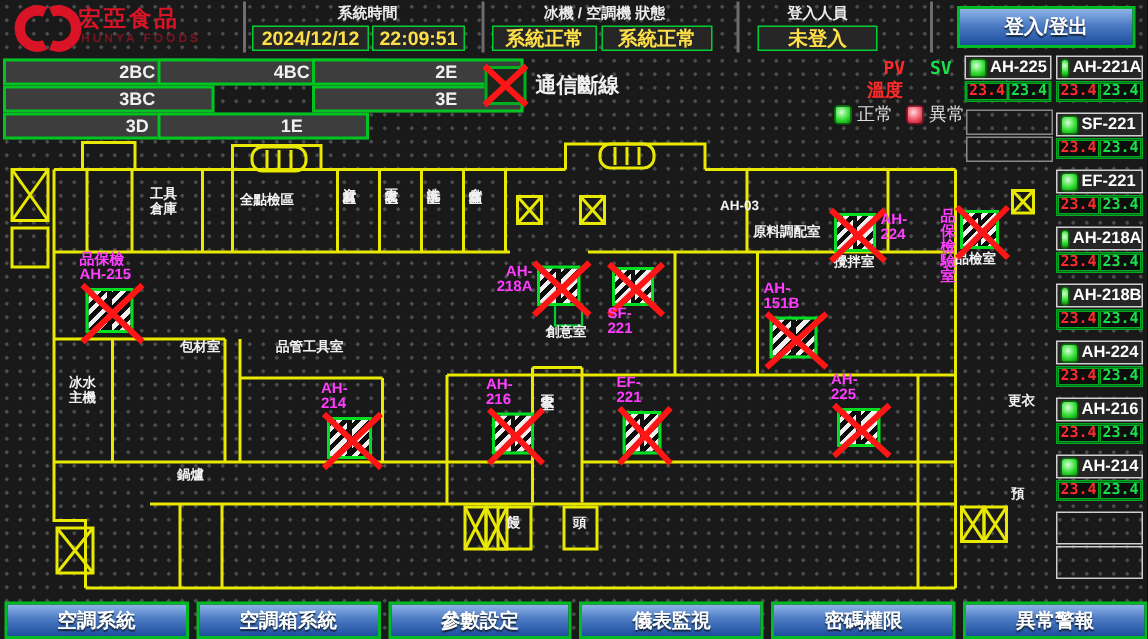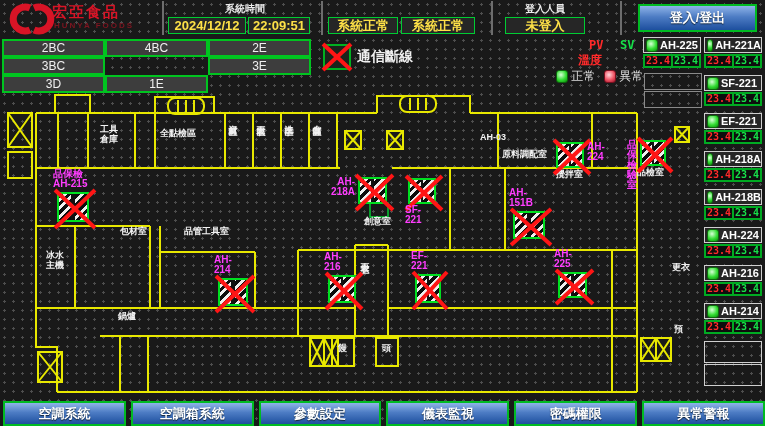--- a/index.html
+++ b/index.html
@@ -21,21 +21,21 @@
     position:absolute;border:2px solid #00bb22;color:#fff;font-weight:bold;font-size:13px;
     background:linear-gradient(#8fb4e8 0%, #4d7cc4 45%, #1d4f9e 100%);
     display:flex;align-items:center;justify-content:center;cursor:pointer;
     text-shadow:0 1px 1px #123;
   }
   .logo-title{position:absolute;left:52px;top:3px;font-size:15px;font-weight:bold;color:#d81426;letter-spacing:2px;}
   .logo-sub{position:absolute;left:54px;top:21px;font-size:8px;font-weight:bold;color:#7d1520;letter-spacing:2px;}
   
   .fbtn{
     position:absolute;width:99px;height:14px;border:2px solid #00c420;background:#3d3d3d;
-    color:#f0f0f0;font-size:12px;font-weight:normal;text-align:center;line-height:14px;cursor:pointer;
+    color:#f0f0f0;font-size:12px;font-weight:bold;text-align:center;line-height:14px;cursor:pointer;padding-left:38px;
   }
   
   .legend-text{position:absolute;font-size:14px;font-weight:bold;color:#f0f0f0;}
   .pvsv{position:absolute;font-size:12px;font-weight:bold;font-family:"DejaVu Sans Mono",monospace;}
   .led{display:inline-block;width:10px;height:11px;border:1px solid #0c6a0c;border-radius:3px;
        background:radial-gradient(circle at 40% 35%, #d6ffd6, #33dd33 55%, #0a8a0a);vertical-align:middle;}
   .led.red{border-color:#7a1020;background:radial-gradient(circle at 40% 35%, #ffd8dd, #ee5566 55%, #a31226);}
   .lgd-row{position:absolute;font-size:12px;color:#ddd;white-space:nowrap;}
   
   .ub{position:absolute;width:58px;height:16px;border:1px solid #cfcfcf;background:#262626;
@@ -266,20 +266,21 @@
 
   <div class="vsep" style="left:162px"></div>
   <div class="vsep" style="left:321px"></div>
   <div class="vsep" style="left:491px"></div>
   <div class="vsep" style="left:620px"></div>
 
   <span class="hlabel" style="left:180px;top:2px;width:130px;">系統時間</span>
   <div class="hbox" style="left:168px;top:17px;width:76px;height:15px;">2024/12/12</div>
   <div class="hbox" style="left:248px;top:17px;width:60px;height:15px;">22:09:51</div>
 
+  <span class="hlabel" style="left:328px;top:2px;width:150px;">冰機 / 空調機 狀態</span>
   <div class="hbox" style="left:328px;top:17px;width:68px;height:15px;">系統正常</div>
   <div class="hbox" style="left:401px;top:17px;width:72px;height:15px;">系統正常</div>
 
   <span class="hlabel" style="left:500px;top:2px;width:90px;">登入人員</span>
   <div class="hbox" style="left:505px;top:17px;width:78px;height:15px;">未登入</div>
 
   <div class="btn-blue" style="left:638px;top:4px;width:115px;height:24px;">登入/登出</div>
 
   <div class="fbtn" style="left:2px;top:39px;">2BC</div>
   <div class="fbtn" style="left:105px;top:39px;">4BC</div>

